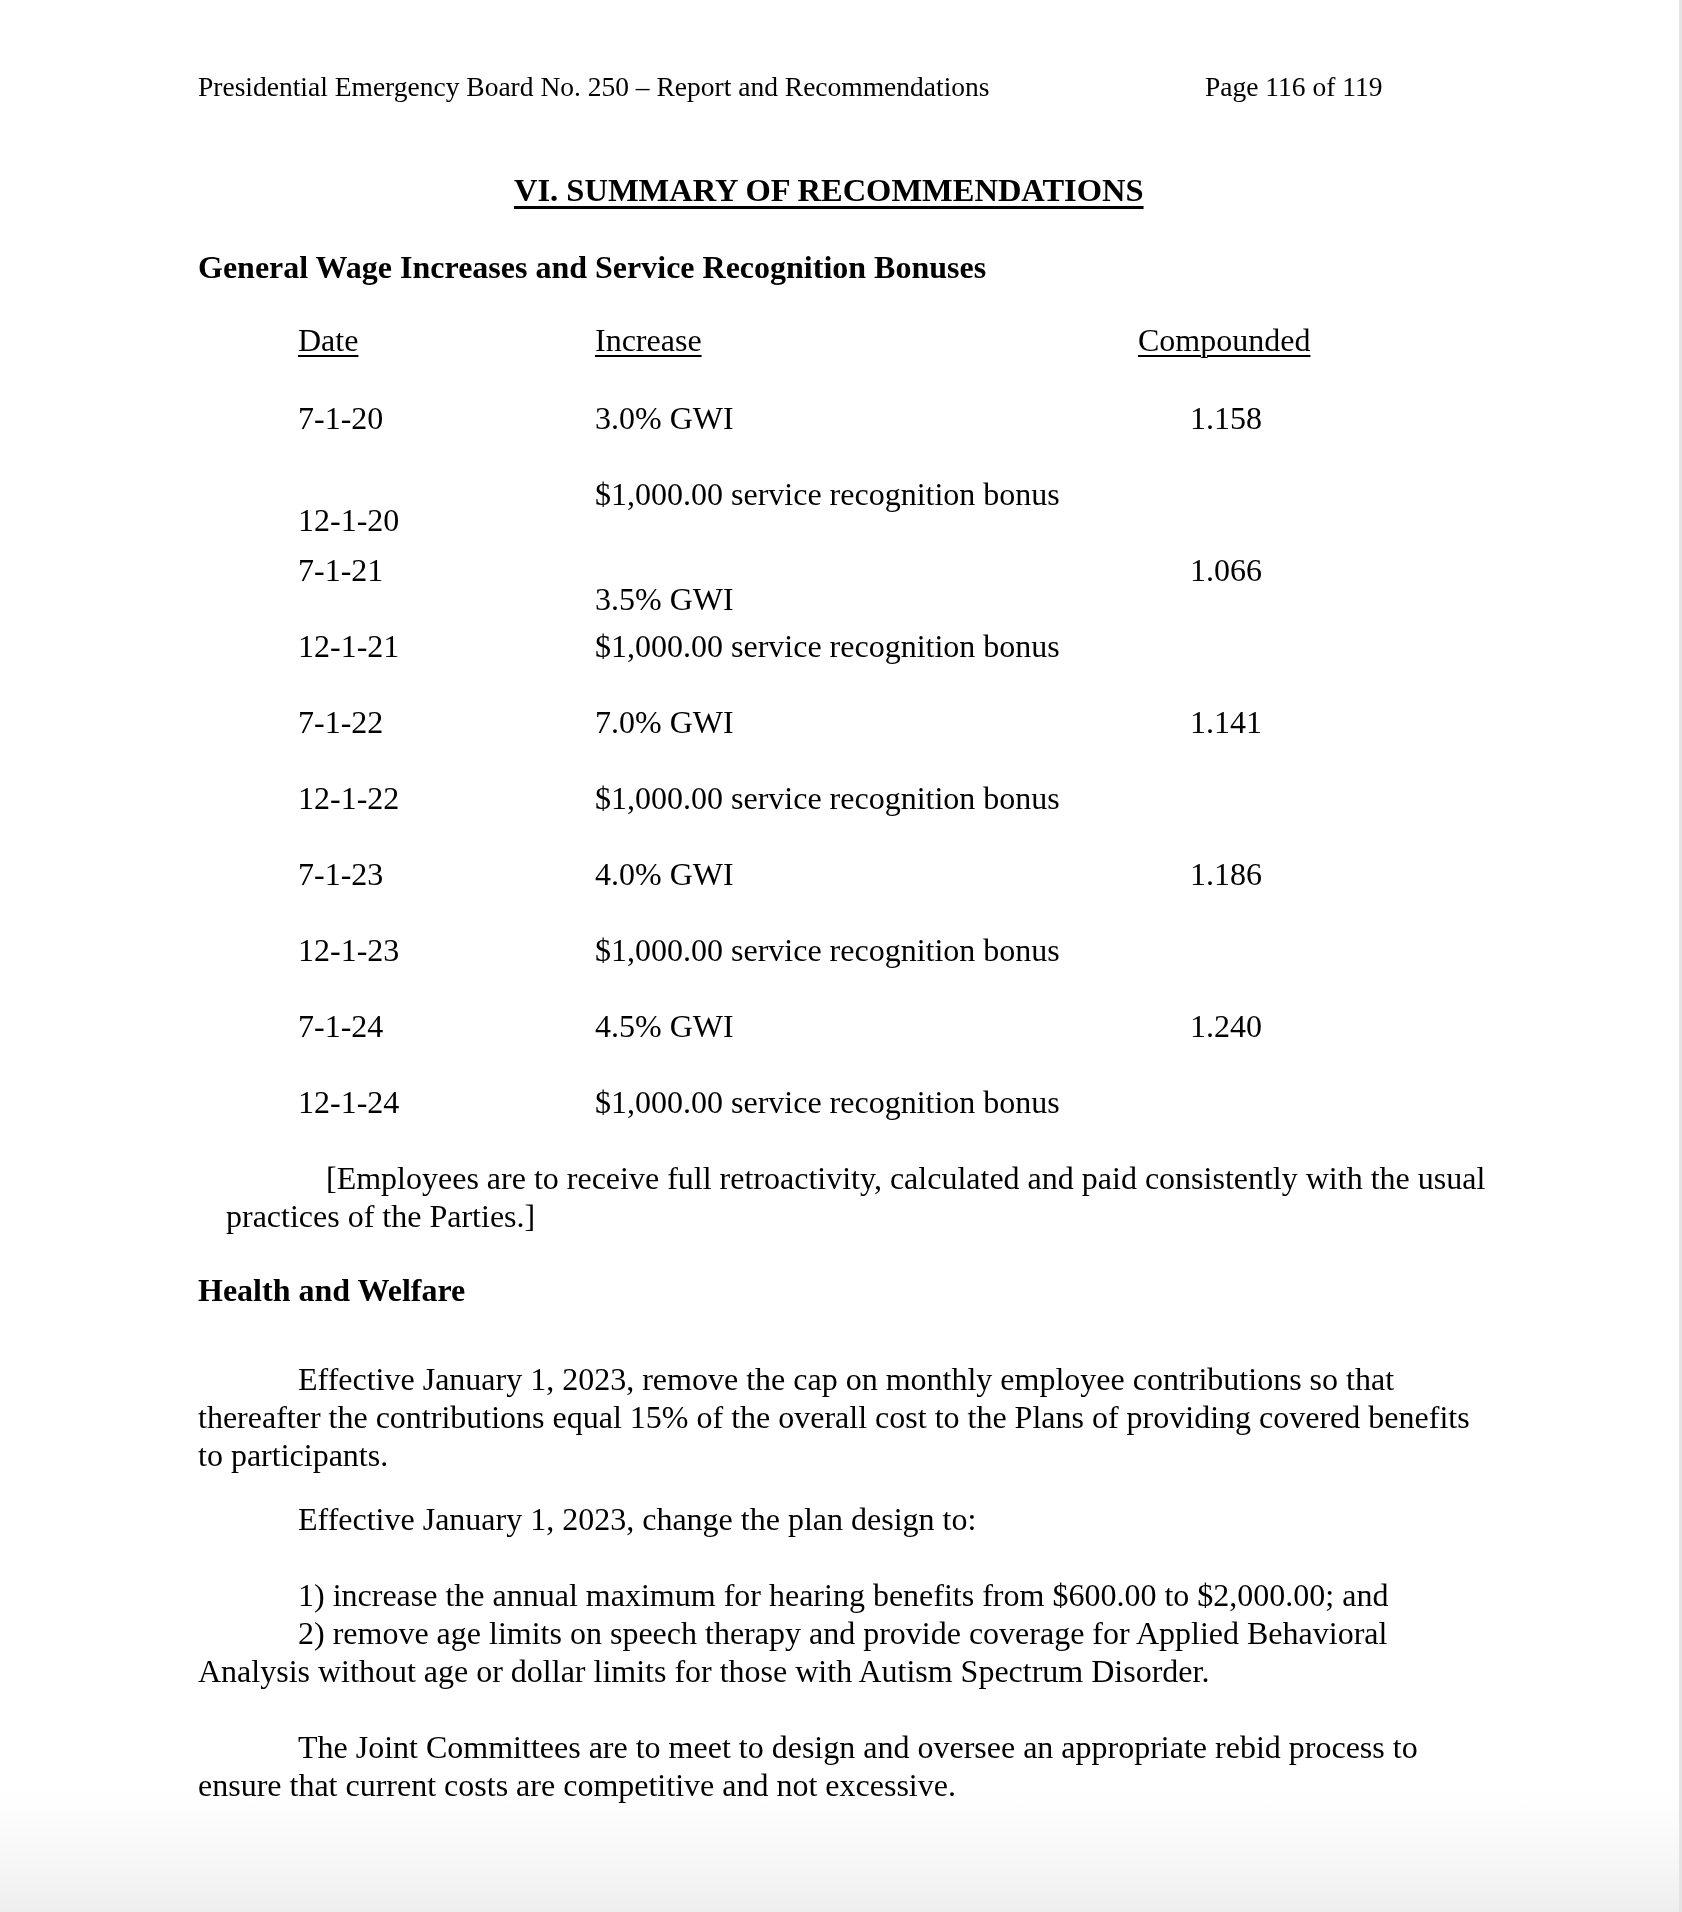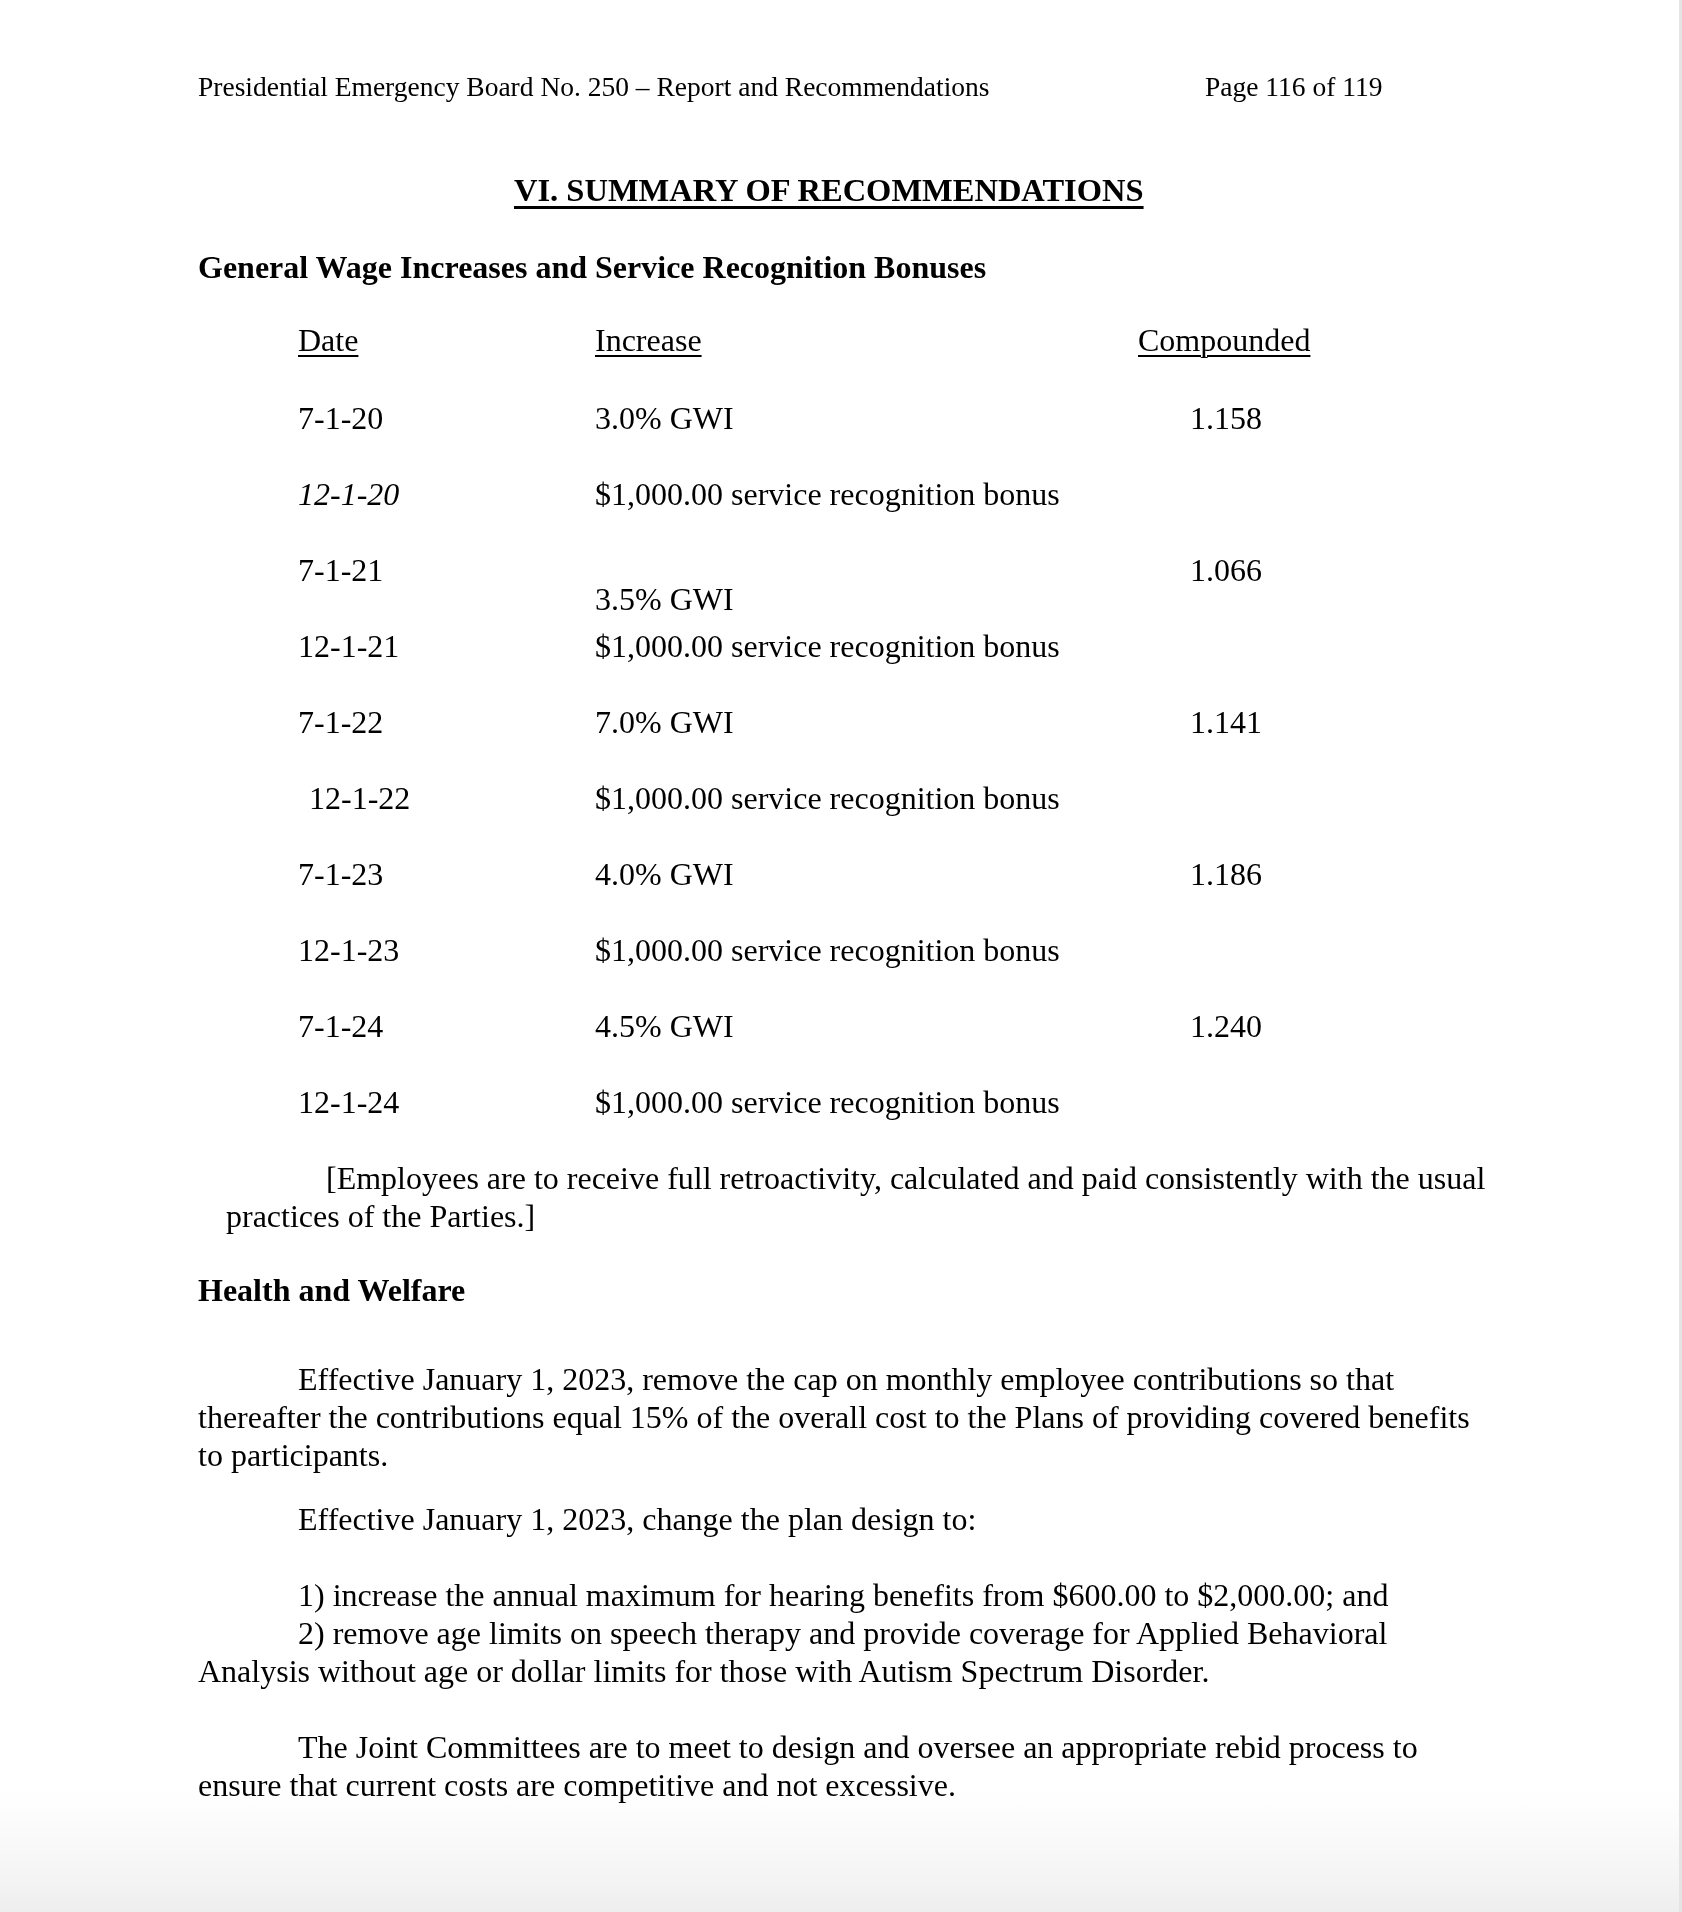--- a/index.html
+++ b/index.html
@@ -85,41 +85,41 @@
     <div class="line ul" style="left:1138px; top:321px;">Compounded</div>
   </div>
 
   <div id="table-rows">
       <div>
         <div class="line" style="left: 298px; top: 399px;">7-1-20</div>
         <div class="line" style="left: 595px; top: 399px;">3.0% GWI</div>
         <div class="line center-col" style="left: 1136px; top: 399px;">1.158</div>
       </div>
       <div>
-        <div class="line" style="left: 298px; top: 475px; font-style: italic;">12-1-20</div>
+        <div class="line" style="left: 298px; top: 501px;">12-1-20</div>
         <div class="line" style="left: 595px; top: 475px;">$1,000.00 service recognition bonus</div>
         <div class="line center-col" style="left: 1136px; top: 475px;"></div>
       </div>
       <div>
         <div class="line" style="left: 298px; top: 551px;">7-1-21</div>
         <div class="line" style="left: 595px; top: 580px;">3.5% GWI</div>
         <div class="line center-col" style="left: 1136px; top: 551px;">1.066</div>
       </div>
       <div>
         <div class="line" style="left: 298px; top: 627px;">12-1-21</div>
         <div class="line" style="left: 595px; top: 627px;">$1,000.00 service recognition bonus</div>
         <div class="line center-col" style="left: 1136px; top: 627px;"></div>
       </div>
       <div>
         <div class="line" style="left: 298px; top: 703px;">7-1-22</div>
         <div class="line" style="left: 595px; top: 703px;">7.0% GWI</div>
         <div class="line center-col" style="left: 1136px; top: 703px;">1.141</div>
       </div>
       <div>
-        <div class="line" style="left: 309px; top: 779px;">12-1-22</div>
+        <div class="line" style="left: 298px; top: 779px;">12-1-22</div>
         <div class="line" style="left: 595px; top: 779px;">$1,000.00 service recognition bonus</div>
         <div class="line center-col" style="left: 1136px; top: 779px;"></div>
       </div>
       <div>
         <div class="line" style="left: 298px; top: 855px;">7-1-23</div>
         <div class="line" style="left: 595px; top: 855px;">4.0% GWI</div>
         <div class="line center-col" style="left: 1136px; top: 855px;">1.186</div>
       </div>
       <div>
         <div class="line" style="left: 298px; top: 931px;">12-1-23</div>

